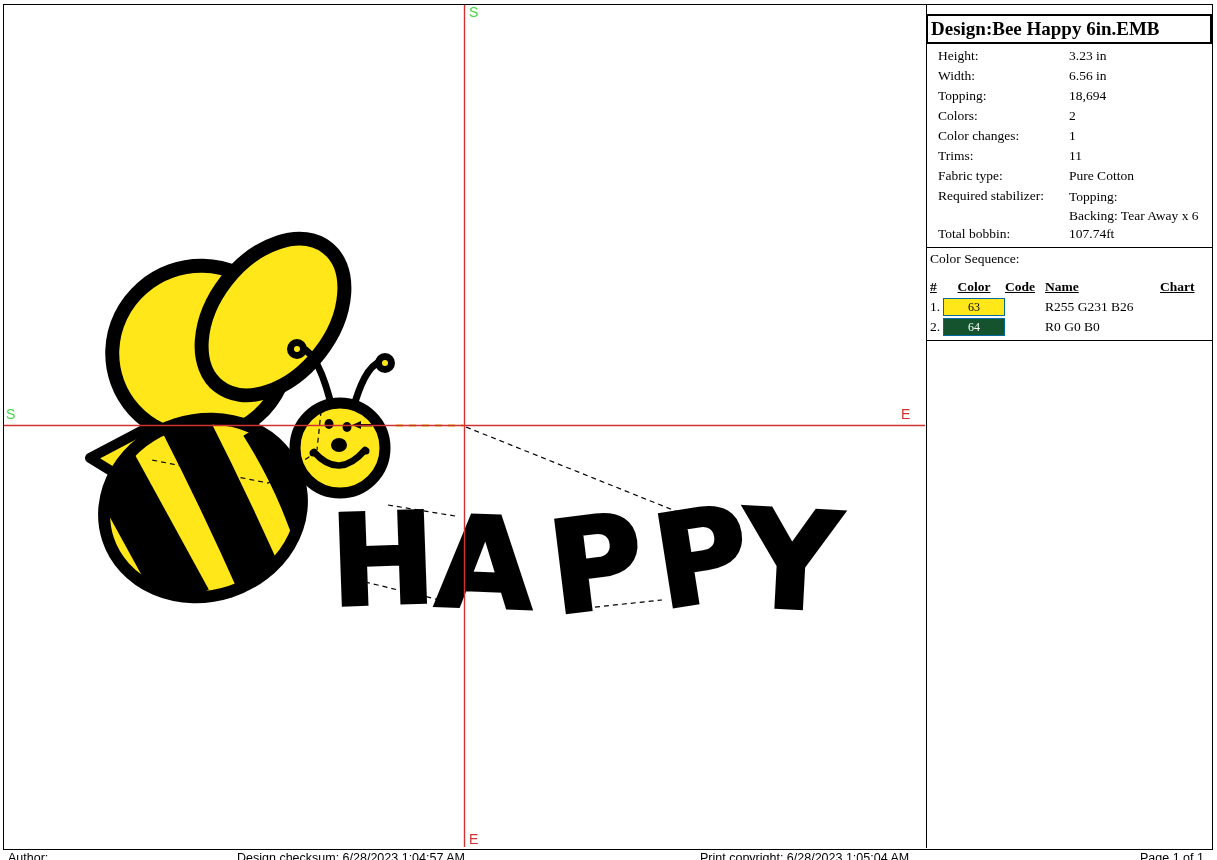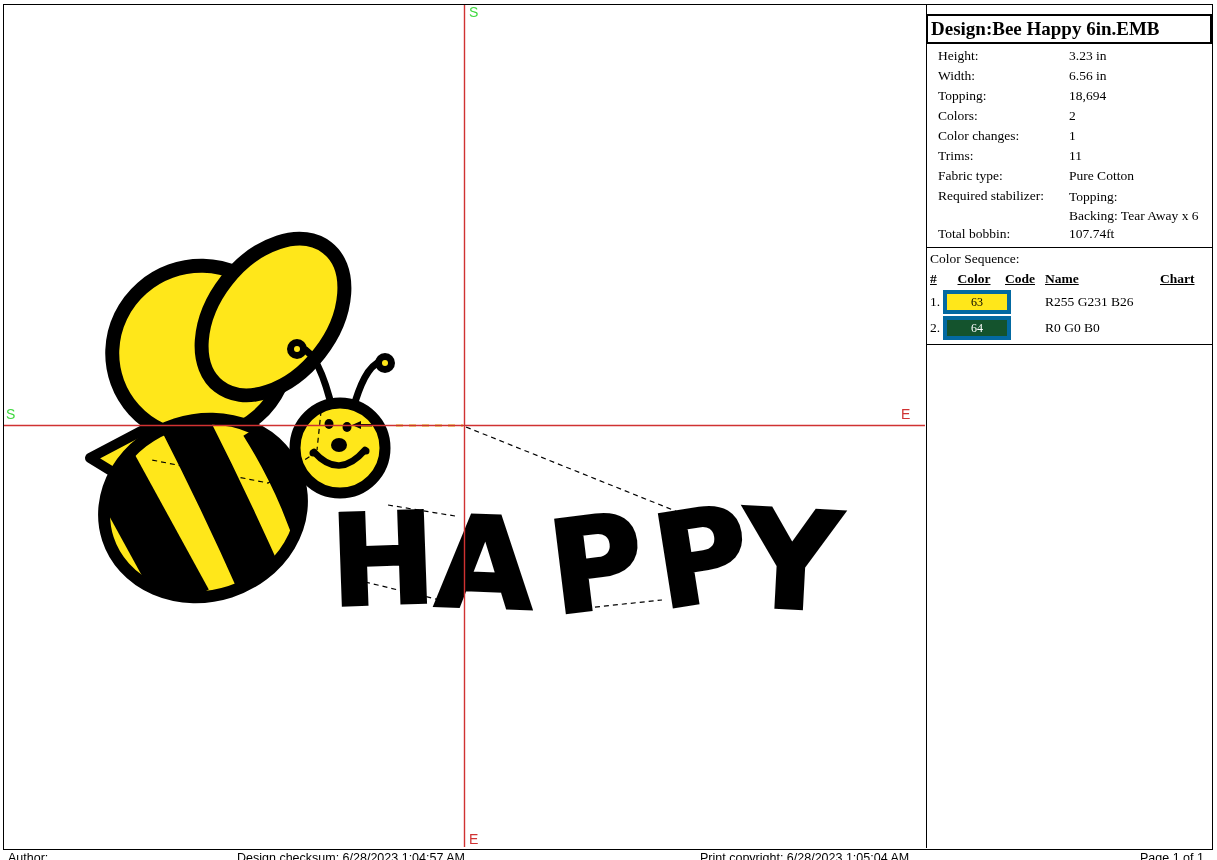--- a/index.html
+++ b/index.html
@@ -14,26 +14,26 @@
   #design-canvas{position:absolute;left:4px;top:5px;width:922px;height:843px;}
   
   .panel{position:absolute;left:927px;top:14px;width:285px;height:844px;font-family:Liberation Serif, serif;}
   .title-box{border:2px solid #000;margin-left:-1px;padding:2px 3px;font-size:19px;font-weight:bold;white-space:nowrap;}
   .info-box{border-bottom:1px solid #000;padding:2px 0 3px 3px;font-size:13.5px;}
   .info-row{display:flex;min-height:20px;line-height:20px;}
   .info-row .lbl{width:131px;flex:none;margin-left:8px;}
   .info-row .val{flex:1;}
   .val-line{line-height:17px;padding-top:2px;}
   .cs-box{border-bottom:1px solid #000;padding:2px 0 4px 3px;font-size:13.5px;}
-  .cs-title{line-height:17px;margin-bottom:2px;}
+  .cs-title{line-height:17px;margin-bottom:10px;}
   .cs-grid{display:grid;grid-template-columns:13px 62px 40px 115px 1fr;align-items:center;}
   .cs-head{font-weight:bold;text-decoration:underline;line-height:19px;}
   .cs-head.center{justify-self:center;}
   .cs-row-line{margin-top:2px;}
-  .swatch{width:60px;height:16px;border:4px solid #0369a1;display:flex;align-items:center;justify-content:center;font-size:12px;}
+  .swatch{width:60px;height:16px;border:1px solid #0369a1;display:flex;align-items:center;justify-content:center;font-size:12px;}
   
   .footer-item{position:absolute;top:851px;font-size:12.5px;white-space:nowrap;}
 </style>
 </head>
 <body>
 
 <div id="screen">
 
   <div class="page-border"></div>
   <div class="divider"></div>

